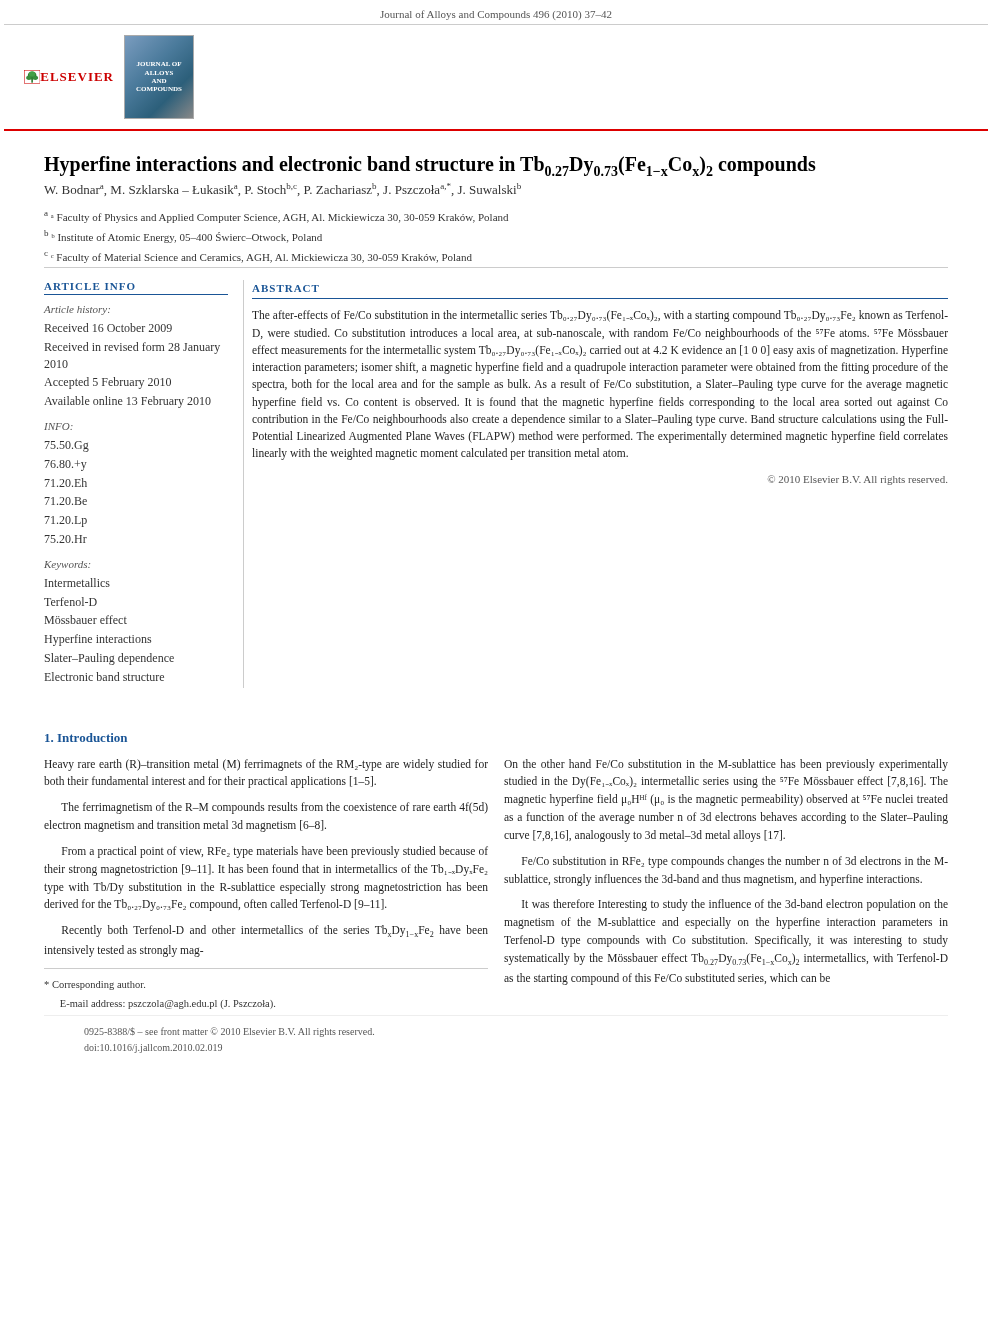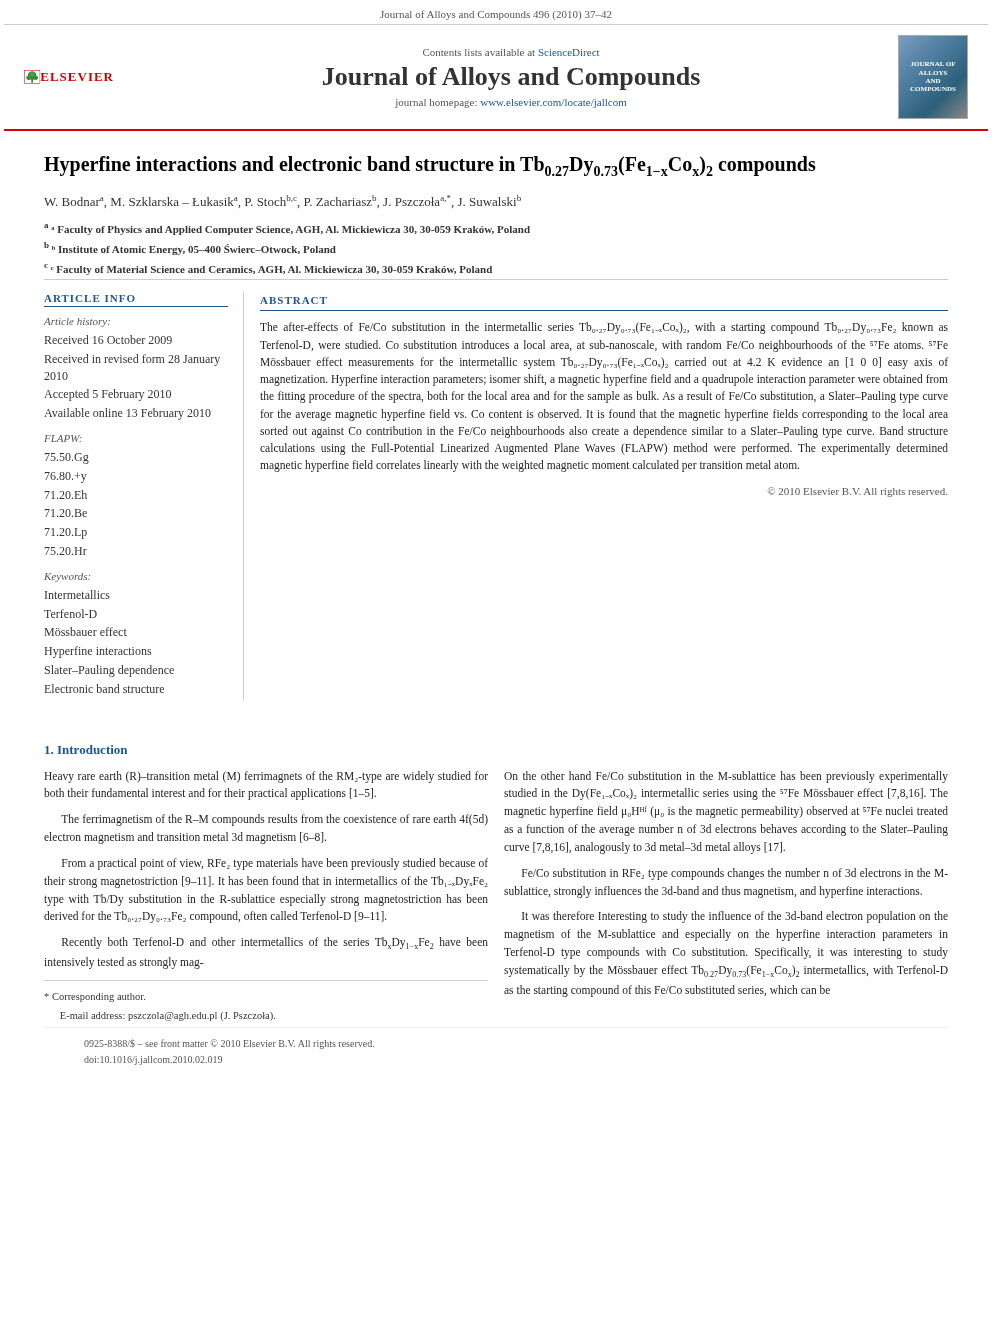--- a/index.html
+++ b/index.html
@@ -92,49 +92,47 @@
     }
 
     
     .article-body {
       padding: 20px 40px 20px 40px;
     }
     .article-title {
       font-size: 20px;
       font-weight: bold;
       color: #000;
-      margin-bottom: 12px;
       line-height: 1.3;
       font-family: Georgia, serif;
     }
     .authors {
       font-size: 13px;
       color: #333;
       margin-bottom: 8px;
     }
     .authors sup {
       font-size: 9px;
     }
     .affiliations {
       font-size: 11px;
       color: #333;
       line-height: 1.5;
-      font-weight: bold;
     }
     .affiliations p {
       margin-bottom: 2px;
     }
     .affiliations sup {
       font-size: 9px;
     }
 
     
     .two-col {
       display: flex;
-      gap: 16px;
+      gap: 8px;
       border-top: 1px solid #ccc;
       padding-top: 12px;
       margin-bottom: 16px;
     }
     .col-left {
       width: 200px;
       min-width: 200px;
       border-right: 1px solid #ccc;
       padding-right: 15px;
       font-size: 11px;
@@ -263,31 +261,20 @@
         <ellipse cx="30" cy="20" rx="16" ry="14" fill="#2e7d32"></ellipse>
         <ellipse cx="18" cy="28" rx="10" ry="8" fill="#388e3c"></ellipse>
         <ellipse cx="42" cy="28" rx="10" ry="8" fill="#388e3c"></ellipse>
         <ellipse cx="30" cy="14" rx="12" ry="10" fill="#43a047"></ellipse>
 
         <rect x="1" y="1" width="58" height="48" fill="none" stroke="#cc0000" stroke-width="2"></rect>
       </svg>
       <span class="elsevier-label">ELSEVIER</span>
     </div>
 
-    <div class="journal-title-block">
-      <div class="contents-line">
-        <span>Contents lists available at</span>
-        <a href="#">ScienceDirect</a>
-      </div>
-      <div class="journal-name-big">Journal of Alloys and Compounds</div>
-      <div class="journal-homepage">
-        <span>journal homepage:</span>
-        <a href="#">www.elsevier.com/locate/jallcom</a>
-      </div>
-    </div>
 
     <div class="journal-thumb">
       <span style="font-size:7px; font-weight:bold; line-height:1.2;">JOURNAL OF<br>ALLOYS<br>AND<br>COMPOUNDS</span>
     </div>
   </div>
 
   <div class="article-body">
 
     <div class="article-title">
       Hyperfine interactions and electronic band structure in Tb<sub>0.27</sub>Dy<sub>0.73</sub>(Fe<sub>1−x</sub>Co<sub>x</sub>)<sub>2</sub> compounds
@@ -308,21 +295,21 @@
       <div class="col-left">
         <div class="info-section-title">ARTICLE INFO</div>
 
         <div class="article-info-label">Article history:</div>
         <div class="article-info-row">Received 16 October 2009</div>
         <div class="article-info-row">Received in revised form 28 January 2010</div>
         <div class="article-info-row">Accepted 5 February 2010</div>
         <div class="article-info-row">Available online 13 February 2010</div>
 
         <div class="pacs-section">
-          <div class="article-info-label">FLAPW:</div>
+          <div class="article-info-label">INFO:</div>
           <div class="article-info-row">75.50.Gg</div>
           <div class="article-info-row">76.80.+y</div>
           <div class="article-info-row">71.20.Eh</div>
           <div class="article-info-row">71.20.Be</div>
           <div class="article-info-row">71.20.Lp</div>
           <div class="article-info-row">75.20.Hr</div>
         </div>
 
         <div class="keywords-section">
           <div class="article-info-label">Keywords:</div>

